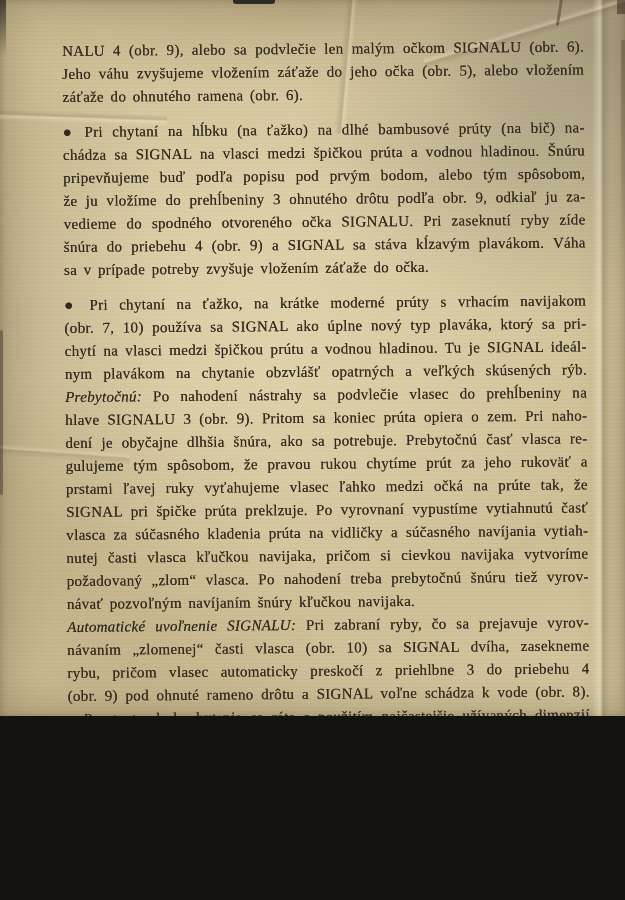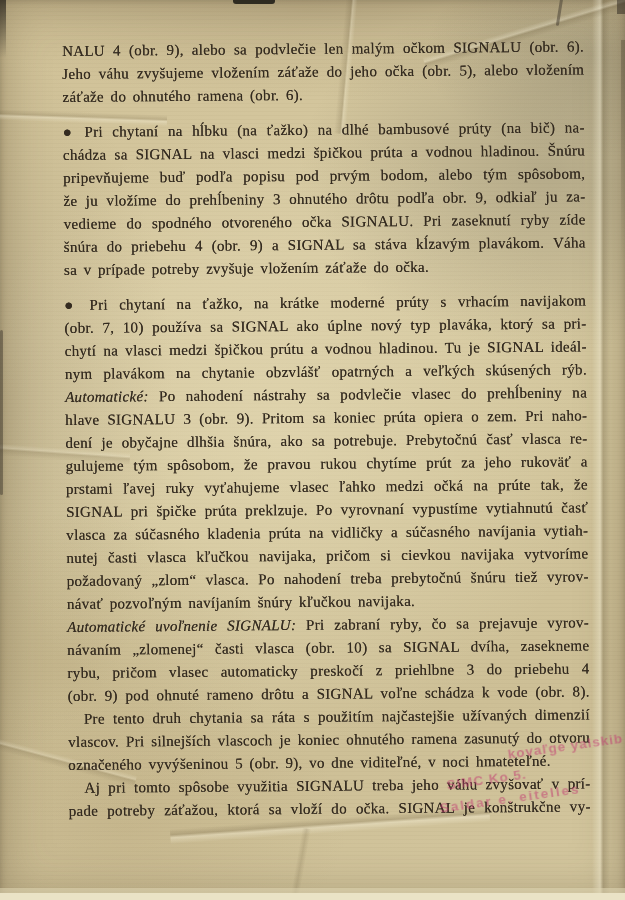--- a/index.html
+++ b/index.html
@@ -1,17 +1,17 @@
 <!DOCTYPE html>
 <html><head>
 <meta charset="utf-8">
 <style>
   html,body{margin:0;padding:0;background:#15130f;}
   .scan{
-    position:relative;width:625px;height:900px;overflow:hidden;
+    position:relative;width:625px;height:716px;overflow:hidden;
     background:
       radial-gradient(ellipse 420px 300px at 88% 19%, rgba(104,99,82,.30), rgba(104,99,82,0) 60%),
       radial-gradient(ellipse 260px 160px at 95% 6%,  rgba(96,92,76,.28), rgba(96,92,76,0) 65%),
       radial-gradient(ellipse 300px 220px at 10% 74%, rgba(146,124,80,.16), rgba(146,124,80,0) 70%),
       radial-gradient(ellipse 320px 200px at 20% 92%, rgba(150,126,82,.14), rgba(150,126,82,0) 70%),
       radial-gradient(ellipse 500px 120px at 50% 1%,  rgba(128,110,82,.18), rgba(128,110,82,0) 75%),
       radial-gradient(ellipse 420px 420px at 45% 48%, rgba(236,226,190,.45), rgba(236,226,190,0) 75%),
       radial-gradient(ellipse 240px 500px at 1% 45%,  rgba(120,104,74,.22), rgba(120,104,74,0) 70%),
       repeating-linear-gradient(0deg, rgba(120,100,70,.045) 0 1px, rgba(0,0,0,0) 1px 4px),
       linear-gradient(163deg,#cfc096 0%,#d6c9a1 32%,#d2c59c 55%,#cdbf96 78%,#d4c79f 100%);
@@ -104,21 +104,21 @@
         <div class="line"><span>že ju vložíme do prehĺbeniny 3 ohnutého drôtu podľa obr. 9, odkiaľ ju za-</span></div>
         <div class="line"><span>vedieme do spodného otvoreného očka SIGNALU. Pri zaseknutí ryby zíde</span></div>
         <div class="line"><span>šnúra do priebehu 4 (obr. 9) a SIGNAL sa stáva kĺzavým plavákom. Váha</span></div>
         <div class="line short"><span>sa v prípade potreby zvyšuje vložením záťaže do očka.</span></div>
       </div>
       <div class="para gap">
         <div class="line"><span>● Pri chytaní na ťažko, na krátke moderné prúty s vrhacím navijakom</span></div>
         <div class="line"><span>(obr. 7, 10) používa sa SIGNAL ako úplne nový typ plaváka, ktorý sa pri-</span></div>
         <div class="line"><span>chytí na vlasci medzi špičkou prútu a vodnou hladinou. Tu je SIGNAL ideál-</span></div>
         <div class="line"><span>nym plavákom na chytanie obzvlášť opatrných a veľkých skúsených rýb.</span></div>
-        <div class="line"><span class="it">Automatické:</span><span> Po nahodení nástrahy sa podvlečie vlasec do prehĺbeniny na</span></div>
+        <div class="line"><span class="it">Prebytočnú:</span><span> Po nahodení nástrahy sa podvlečie vlasec do prehĺbeniny na</span></div>
         <div class="line"><span>hlave SIGNALU 3 (obr. 9). Pritom sa koniec prúta opiera o zem. Pri naho-</span></div>
         <div class="line"><span>dení je obyčajne dlhšia šnúra, ako sa potrebuje. Prebytočnú časť vlasca re-</span></div>
         <div class="line"><span>gulujeme tým spôsobom, že pravou rukou chytíme prút za jeho rukoväť a</span></div>
         <div class="line"><span>prstami ľavej ruky vyťahujeme vlasec ľahko medzi očká na prúte tak, že</span></div>
         <div class="line"><span>SIGNAL pri špičke prúta preklzuje. Po vyrovnaní vypustíme vytiahnutú časť</span></div>
         <div class="line"><span>vlasca za súčasného kladenia prúta na vidličky a súčasného navíjania vytiah-</span></div>
         <div class="line"><span>nutej časti vlasca kľučkou navijaka, pričom si cievkou navijaka vytvoríme</span></div>
         <div class="line"><span>požadovaný „zlom“ vlasca. Po nahodení treba prebytočnú šnúru tiež vyrov-</span></div>
         <div class="line short"><span>návať pozvoľným navíjaním šnúry kľučkou navijaka.</span></div>
         <div class="line"><span class="it">Automatické uvoľnenie SIGNALU:</span><span> Pri zabraní ryby, čo sa prejavuje vyrov-</span></div>

